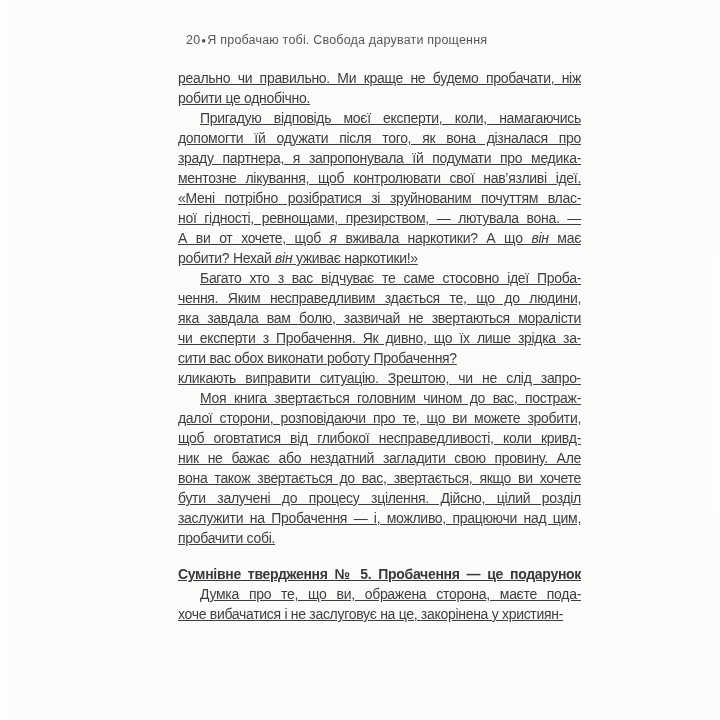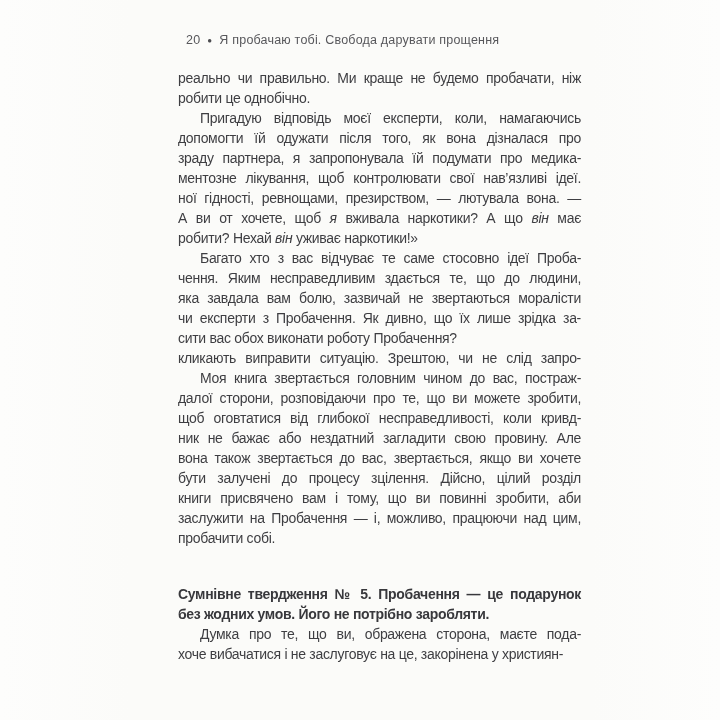--- a/index.html
+++ b/index.html
@@ -13,21 +13,21 @@
   .page{
     position:absolute;inset:0;
     background:linear-gradient(90deg,#fdfdfc 0%,#fbfbf9 18%,#fbfbf9 82%,#fdfdfc 100%);
   }
   .running-head{
     position:absolute;
     left:186px;top:33px;
     font-size:12.5px;
     color:#57575b;
     letter-spacing:.2px;
-    display:flex;align-items:center;gap:7px;
+    display:flex;align-items:center;gap:1px;
     white-space:nowrap;
   }
   .running-head .dot{
     font-size:8px;line-height:1;color:#4c4c50;
     position:relative;top:.5px;
   }
   .text-column{
     position:absolute;
     left:178px;top:68px;
     width:403px;
@@ -36,25 +36,26 @@
     letter-spacing:-0.3px;
     color:#3e3e42;
   }
   .para{margin:0;}
   .ln{
     text-align:justify;
     text-align-last:justify;
     white-space:normal;
     height:20px;
     overflow:visible;
+    text-decoration:underline;
   }
   .ln.last{text-align-last:left;}
   .ln.first-indent{text-indent:22px;}
   .heading{
-    margin-top:36px;
+    margin-top:16px;
     font-weight:700;
     color:#38383c;
   }
   em{font-style:italic;}
 </style>
 </head>
 <body>
 
 <div class="page">
 
@@ -67,46 +68,45 @@
   <div class="text-column" id="text-column">
       <div class="para">
         <div class="ln">реально чи правильно. Ми краще не будемо пробачати, ніж</div>
         <div class="ln last">робити це однобічно.</div>
       </div>
       <div class="para">
         <div class="ln first-indent">Пригадую відповідь моєї експерти, коли, намагаючись</div>
         <div class="ln">допомогти їй одужати після того, як вона дізналася про</div>
         <div class="ln">зраду партнера, я запропонувала їй подумати про медика-</div>
         <div class="ln">ментозне лікування, щоб контролювати свої нав’язливі ідеї.</div>
+        <div class="ln">«Мені потрібно розібратися зі зруйнованим почуттям влас-</div>
         <div class="ln">ної гідності, ревнощами, презирством, — лютувала вона. —</div>
         <div class="ln">А ви от хочете, щоб <em>я</em> вживала наркотики? А що <em>він</em> має</div>
         <div class="ln last">робити? Нехай <em>він</em> уживає наркотики!»</div>
       </div>
       <div class="para">
         <div class="ln first-indent">Багато хто з вас відчуває те саме стосовно ідеї Проба-</div>
         <div class="ln">чення. Яким несправедливим здається те, що до людини,</div>
         <div class="ln">яка завдала вам болю, зазвичай не звертаються моралісти</div>
         <div class="ln">чи експерти з Пробачення. Як дивно, що їх лише зрідка за-</div>
         <div class="ln last">сити вас обох виконати роботу Пробачення?</div>
         <div class="ln">кликають виправити ситуацію. Зрештою, чи не слід запро-</div>
       </div>
       <div class="para">
         <div class="ln first-indent">Моя книга звертається головним чином до вас, постраж-</div>
         <div class="ln">далої сторони, розповідаючи про те, що ви можете зробити,</div>
         <div class="ln">щоб оговтатися від глибокої несправедливості, коли кривд-</div>
         <div class="ln">ник не бажає або нездатний загладити свою провину. Але</div>
         <div class="ln">вона також звертається до вас, звертається, якщо ви хочете</div>
         <div class="ln">бути залучені до процесу зцілення. Дійсно, цілий розділ</div>
-        <div class="ln">книги присвячено вам і тому, що ви повинні зробити, аби</div>
         <div class="ln">заслужити на Пробачення — і, можливо, працюючи над цим,</div>
         <div class="ln last">пробачити собі.</div>
       </div>
       <div class="para heading">
         <div class="ln">Сумнівне твердження № 5. Пробачення — це подарунок</div>
-        <div class="ln last">без жодних умов. Його не потрібно заробляти.</div>
       </div>
       <div class="para">
         <div class="ln first-indent">Думка про те, що ви, ображена сторона, маєте пода-</div>
         <div class="ln last">хоче вибачатися і не заслуговує на це, закорінена у християн-</div>
       </div>
     </div>
 
 </div>
 
 </body></html>

